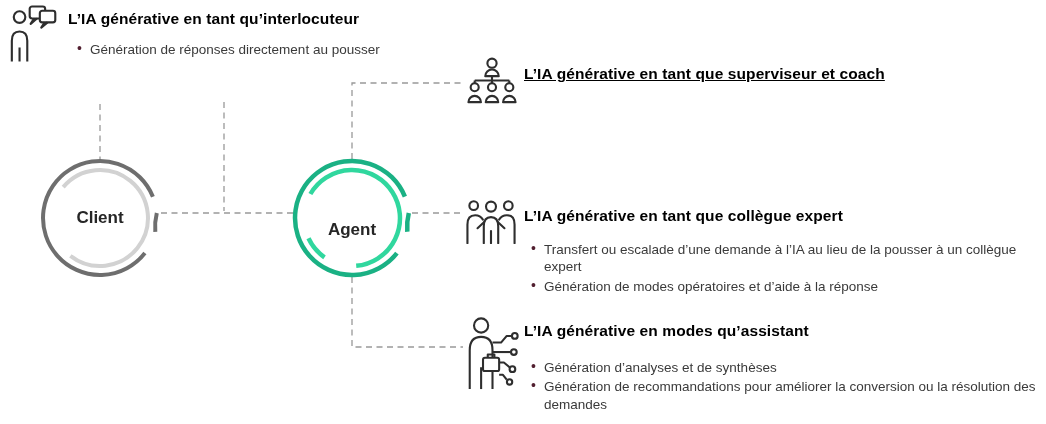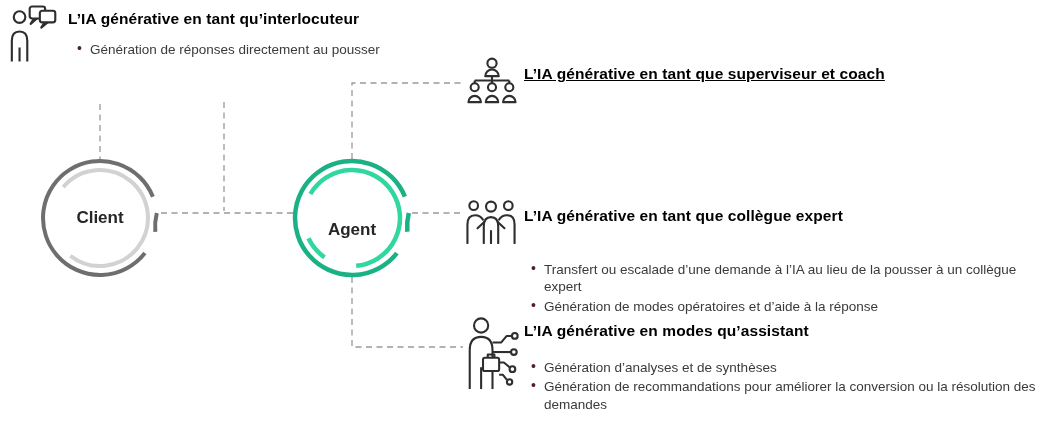--- a/index.html
+++ b/index.html
@@ -29,21 +29,21 @@
   .lbl-client{left:42px;top:208px;}
   .lbl-agent{left:294px;top:220px;}
   #icon-interlocuteur{left:7px;top:4px;}
   #title-interlocuteur{left:68px;top:10px;}
   #list-interlocuteur{left:74px;top:41px;width:312px;}
   #icon-superviseur{left:467px;top:57px;}
   #title-superviseur{left:524px;top:65px;text-decoration:underline;}
   #list-superviseur{left:528px;top:104px;width:512px;}
   #icon-collegue{left:466px;top:199px;}
   #title-collegue{left:524px;top:207px;}
-  #list-collegue{left:528px;top:241px;width:512px;margin-top:20px;}
+  #list-collegue{left:528px;top:241px;width:512px;}
   #icon-assistant{left:463px;top:316px;}
   #title-assistant{left:524px;top:322px;}
   #list-assistant{left:528px;top:359px;width:512px;}
 </style>
 </head>
 <body>
 
 <div class="canvas">
 
   <svg class="overlay" width="1046" height="424" viewBox="0 0 1046 424" aria-hidden="true">

